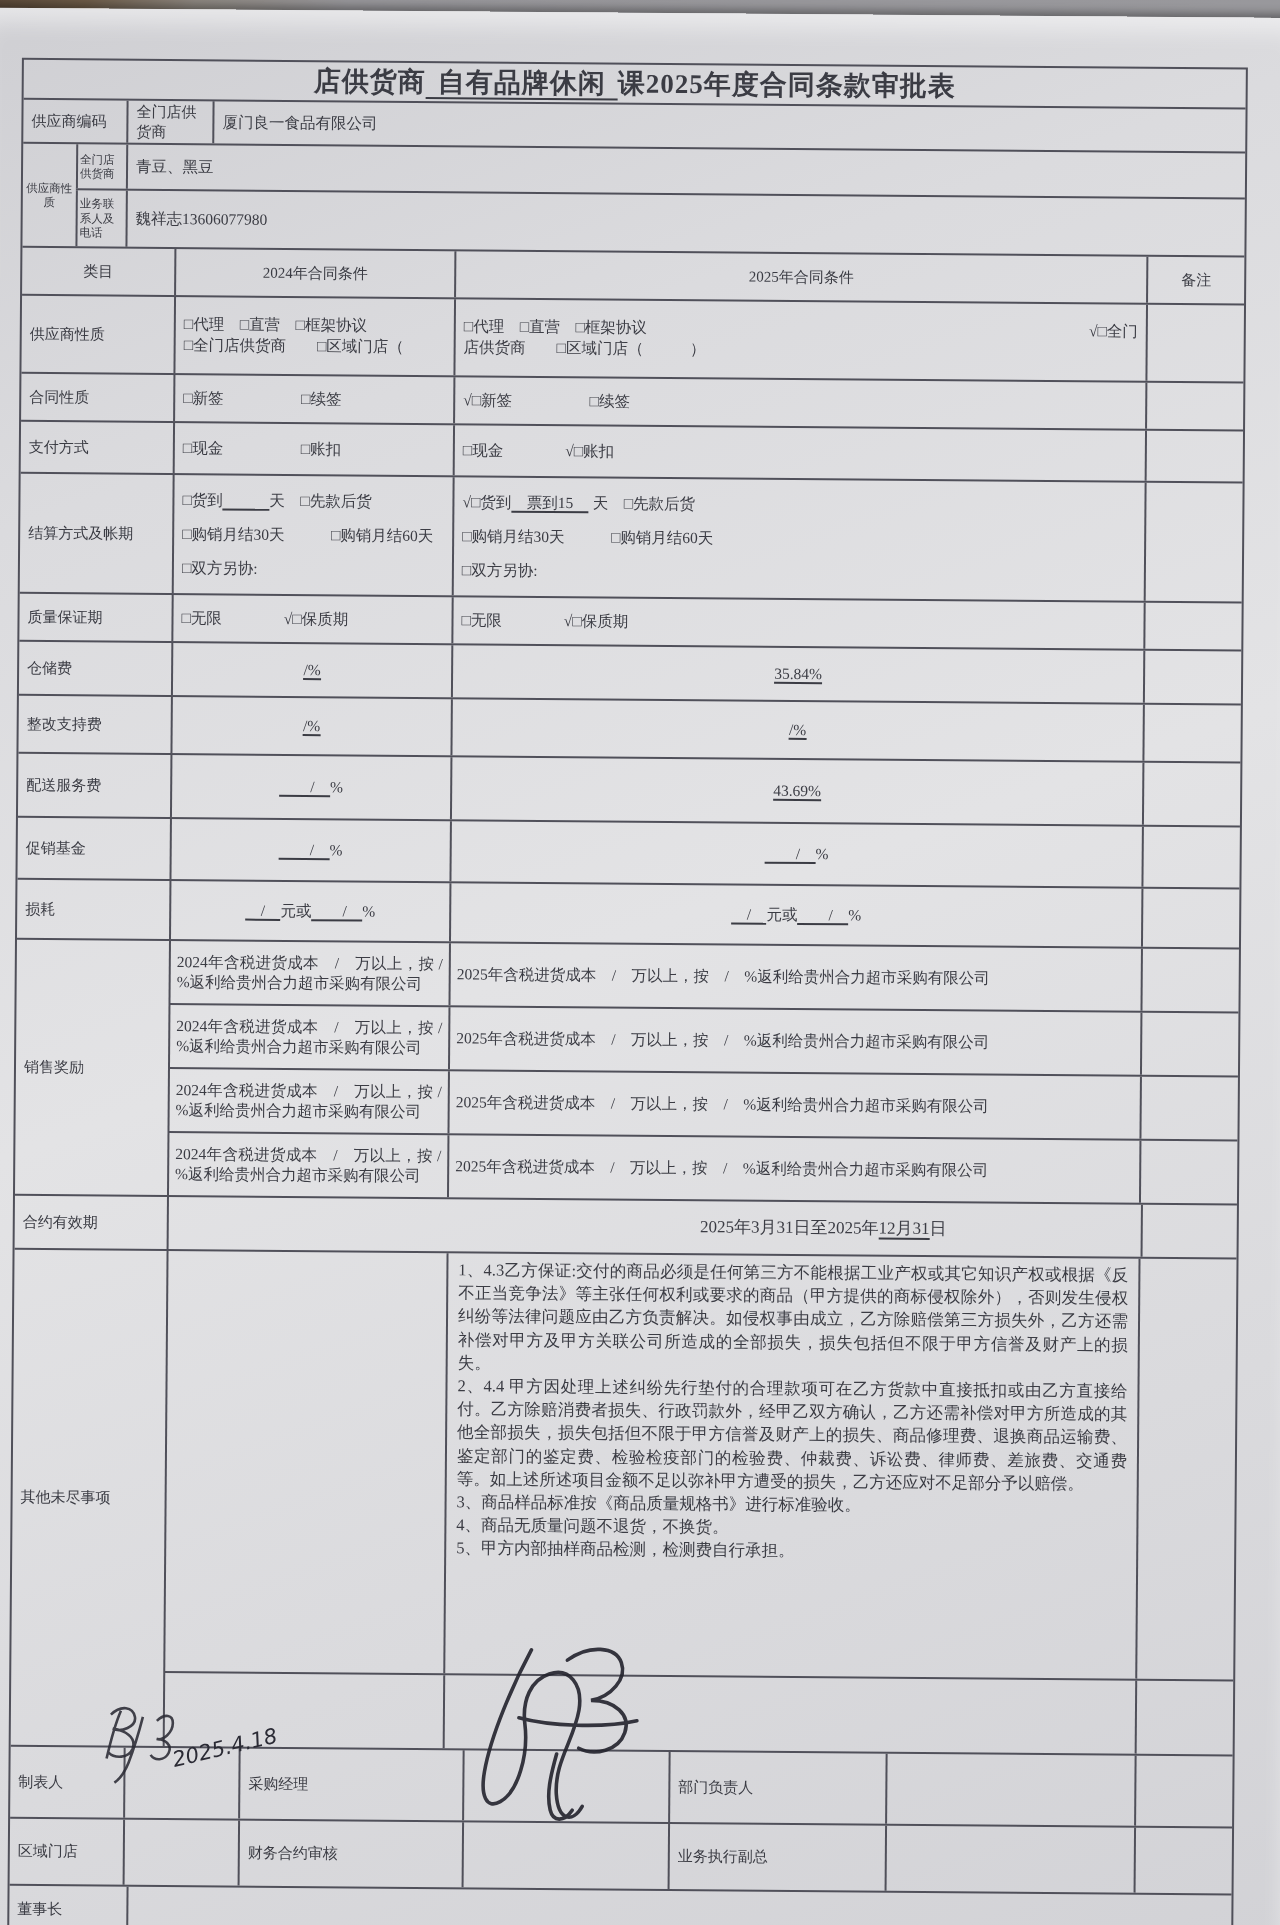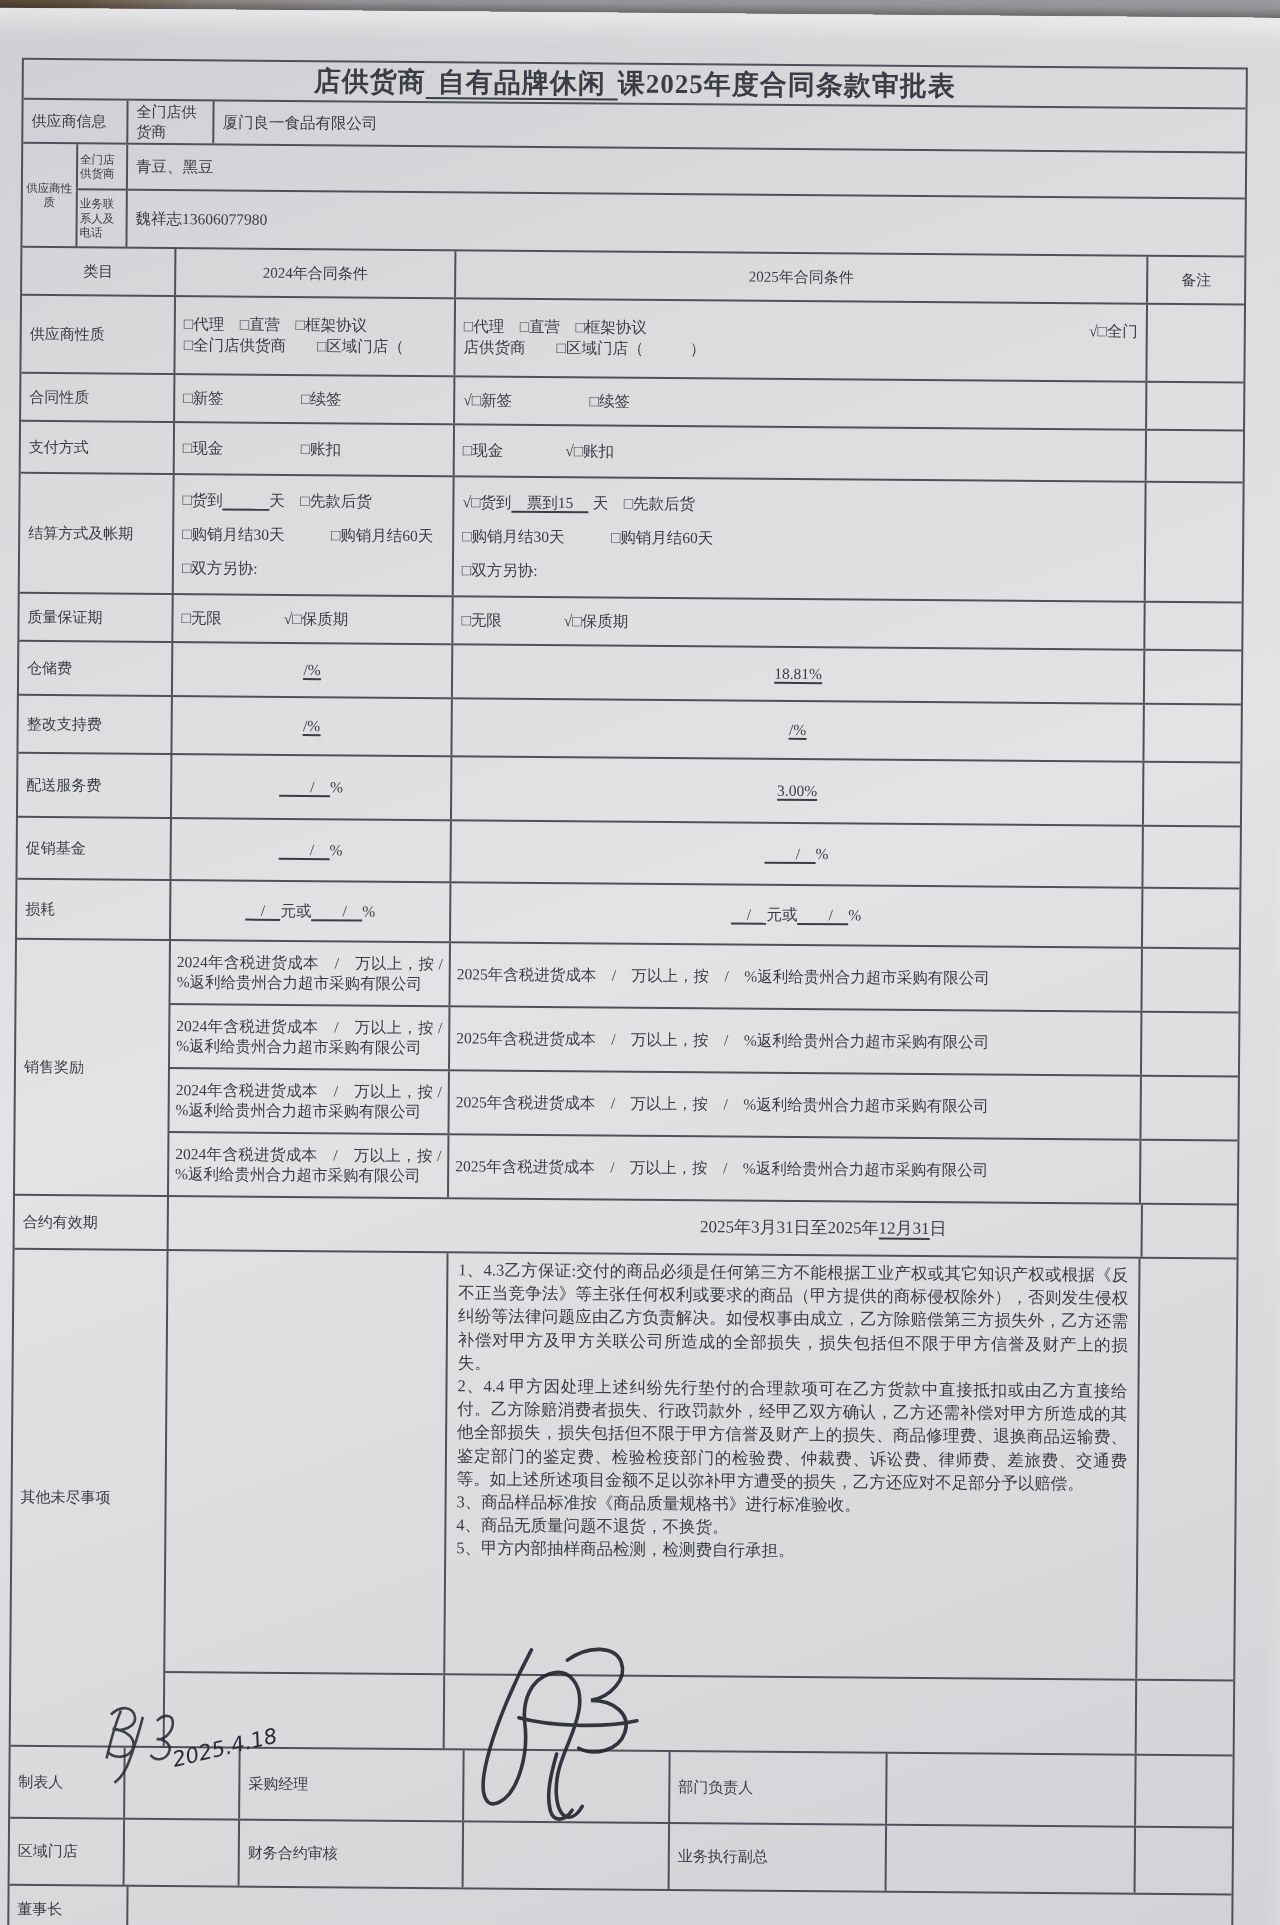--- a/index.html
+++ b/index.html
@@ -50,21 +50,21 @@
 <div class="paper">
   <div class="tbl">
 
     <div class="row" style="height:38px">
       <div class="c ctr titlebar" style="flex:1">
         <div class="title"><span>店供货商</span><span class="u">自有品牌休闲</span><span>课2025年度合同条款审批表</span></div>
       </div>
     </div>
 
     <div class="row" style="height:42px">
-      <div class="c lbl" style="flex:0 0 103px">供应商信息</div>
+      <div class="c lbl" style="flex:0 0 103px">供应商编码</div>
       <div class="c lbl" style="flex:0 0 86px">全门店供货商</div>
       <div class="c" style="flex:1">厦门良一食品有限公司</div>
     </div>
 
     <div class="row">
       <div class="c small ctr" style="flex:0 0 53px">供应商性质</div>
       <div class="inner">
         <div class="sub" style="height:44px">
           <div class="c small" style="flex:0 0 50px">全门店供货商</div>
           <div class="c" style="flex:1">青豆、黑豆</div>
@@ -143,21 +143,21 @@
         </div>
       <div class="c" style="flex:1"></div>
     </div>
 
     <div class="row" style="height:52px">
       <div class="c lbl" style="flex:0 0 152px">仓储费</div>
       <div class="c ctr" style="flex:0 0 280px">
           <div><span class="u">/%</span></div>
         </div>
       <div class="c ctr" style="flex:0 0 692px">
-          <div><span class="u">18.81%</span></div>
+          <div><span class="u">35.84%</span></div>
         </div>
       <div class="c" style="flex:1"></div>
     </div>
 
     <div class="row" style="height:56px">
       <div class="c lbl" style="flex:0 0 152px">整改支持费</div>
       <div class="c ctr" style="flex:0 0 280px">
           <div><span class="u">/%</span></div>
         </div>
       <div class="c ctr" style="flex:0 0 692px">
@@ -165,21 +165,21 @@
         </div>
       <div class="c" style="flex:1"></div>
     </div>
 
     <div class="row" style="height:62px">
       <div class="c lbl" style="flex:0 0 152px">配送服务费</div>
       <div class="c ctr" style="flex:0 0 280px">
           <div><span class="u">　　/　</span><span>%</span></div>
         </div>
       <div class="c ctr" style="flex:0 0 692px">
-          <div><span class="u">3.00%</span></div>
+          <div><span class="u">43.69%</span></div>
         </div>
       <div class="c" style="flex:1"></div>
     </div>
 
     <div class="row" style="height:60px">
       <div class="c lbl" style="flex:0 0 152px">促销基金</div>
       <div class="c ctr" style="flex:0 0 280px">
           <div><span class="u">　　/　</span><span>%</span></div>
         </div>
       <div class="c ctr" style="flex:0 0 692px">

